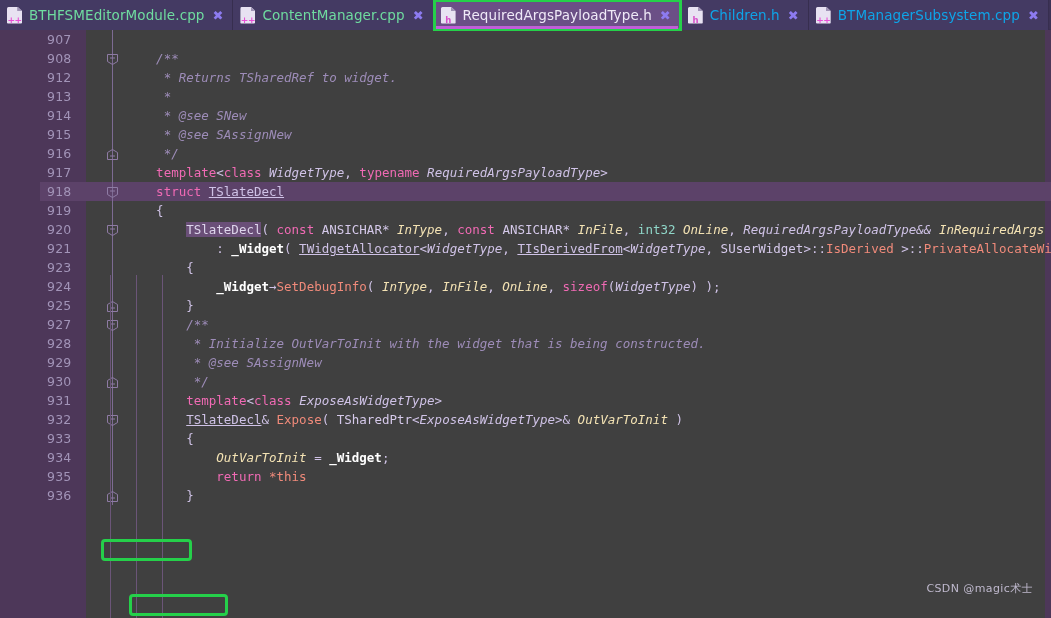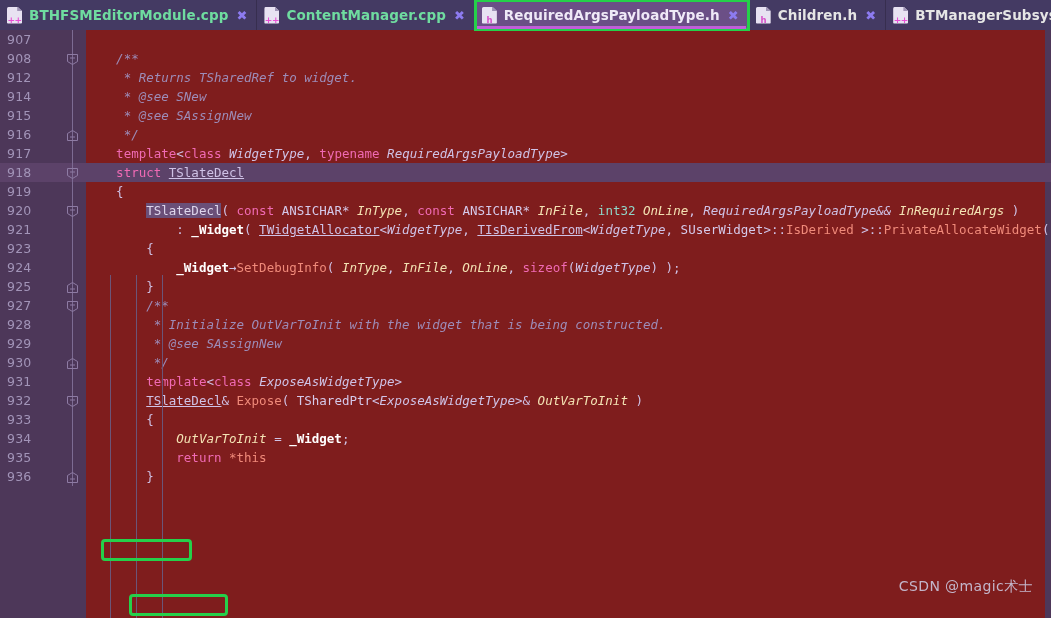--- a/index.html
+++ b/index.html
@@ -28,23 +28,23 @@
     padding: 0 9px 0 7px;
     height: 30px;
     background: #443a63;
     border-right: 1px solid #372e4f;
     position: relative;
     white-space: nowrap;
     font-family: "DejaVu Sans", sans-serif;
     font-size: 13.5px;
   }
   .tab.dim { background: #443a63; }
-  .tab .tname { letter-spacing: .1px; font-weight: bold; }
+  .tab .tname { letter-spacing: .1px; }
   .tab.cpp-green .tname { color: #6fdca0; }
-  .tab.plain .tname { color: #e5e5e5; }
+  .tab.plain .tname { color: #0ea5e9; }
   .tab .closer {
     color: #8d7bf0;
     font-size: 13px;
     font-weight: bold;
     line-height: 1;
     margin-left: 1px;
   }
   .tab.active {
     background: #6b4f86;
     outline: 3px solid #25d04a;
@@ -91,23 +91,24 @@
     color: #e84fd6;
     line-height: 9px;
     letter-spacing: -.5px;
   }
   .ficon .badge.h { color: #d64fc8; font-size: 8.5px; }
 
   
   #editor {
     position: relative;
     height: 588px;
-    background: #7f1d1d;
+    background: #404040;
     overflow: hidden;
     font-size: 12.5px;
+    padding-left: 40px;
   }
   #gutter-bg {
     position: absolute;
     left: 0; top: 0; bottom: 0;
     width: 60px;
     background: #4d3759;
   }
   #fold-bg {
     position: absolute;
     left: 60px; top: 0; bottom: 0;
@@ -192,21 +193,21 @@
     z-index: 4;
   }
 
   
   #watermark {
     position: absolute;
     right: 18px;
     bottom: 22px;
     color: #c9c2d8;
     font-family: "DejaVu Sans", sans-serif;
-    font-size: 14px;
+    font-size: 11px;
     letter-spacing: .4px;
     opacity: .92;
     z-index: 6;
   }
 
   
   #rightstrip {
     position: absolute;
     right: 0; top: 0; bottom: 0;
     width: 6px;
@@ -290,20 +291,27 @@
         <div class="code"><span class="id">    </span><span class="cmt">/**</span></div>
       </div>
       <div class="row">
         <div class="lineno">912</div>
         <div class="foldcol">
           <span class="fline"></span>
         </div>
         <div class="code"><span class="cmt">     * Returns TSharedRef to widget.</span></div>
       </div>
       <div class="row">
+        <div class="lineno">913</div>
+        <div class="foldcol">
+          <span class="fline"></span>
+        </div>
+        <div class="code"><span class="cmt">     *</span></div>
+      </div>
+      <div class="row">
         <div class="lineno">914</div>
         <div class="foldcol">
           <span class="fline"></span>
         </div>
         <div class="code"><span class="cmt">     * @see SNew</span></div>
       </div>
       <div class="row">
         <div class="lineno">915</div>
         <div class="foldcol">
           <span class="fline"></span>

